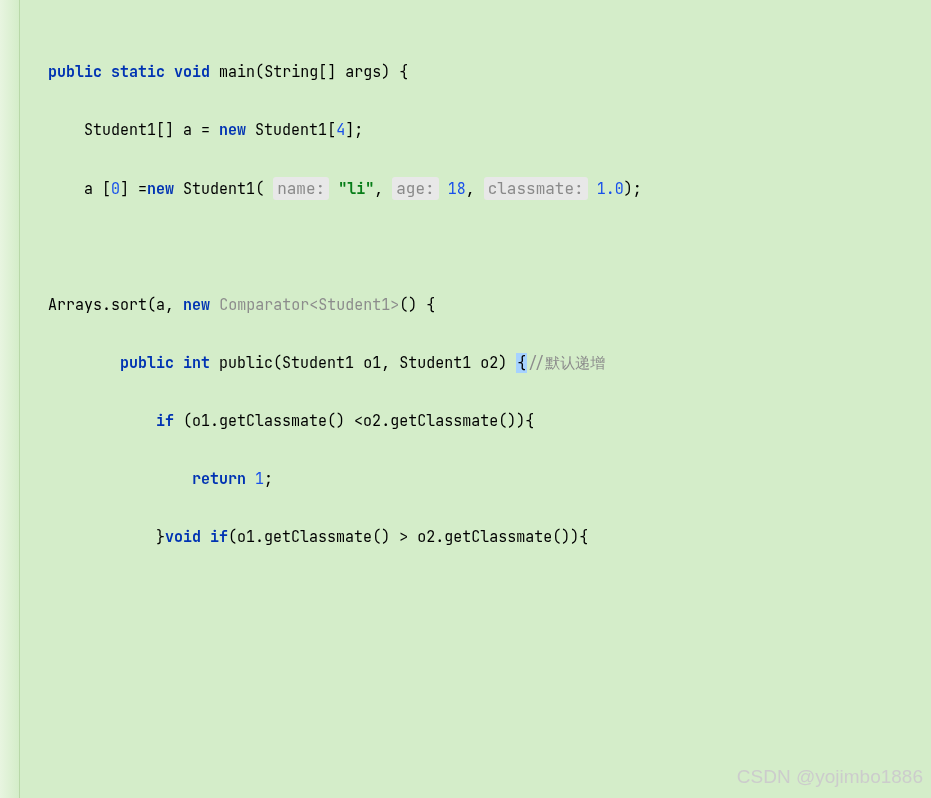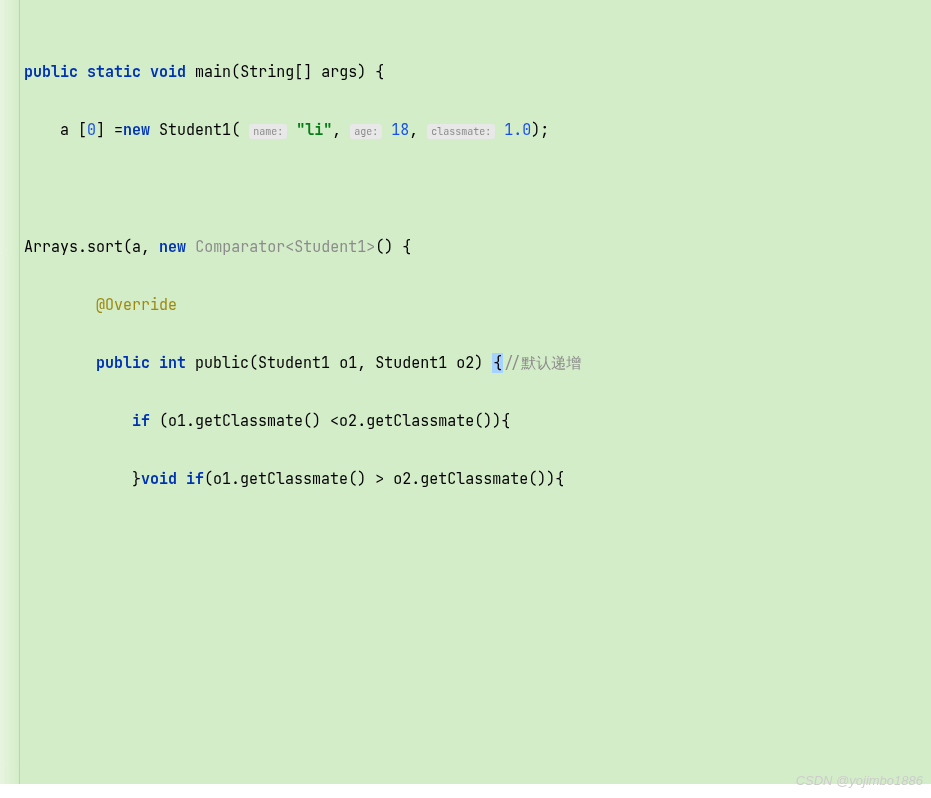--- a/index.html
+++ b/index.html
@@ -12,71 +12,71 @@
       overflow: hidden;
     }
     .editor {
       background: #d4edc9;
       padding: 0;
       line-height: 29px;
       white-space: pre;
       overflow: hidden;
     }
     .line {
-      padding-left: 24px;
+      padding-left: 48px;
       position: relative;
     }
     .kw { color: #0033b3; font-weight: bold; }
     .num { color: #1750eb; }
     .str { color: #067d17; font-weight: bold; }
     .method-static { }
     .hint { 
       background: #e8e8e8; 
       color: #8a8a8a; 
       border-radius: 3px;
       padding: 1px 4px;
-      font-size: 10px;
+      font-size: 16px;
     }
     .annotation { color: #9e880d; }
     .comment { color: #8c8c8c; text-align: right; }
     .cursor-mark {
       background: #a6d2ff;
       padding: 0 1px;
     }
     .watermark {
       position: absolute;
       right: 8px;
       bottom: 10px;
       color: #ccc;
-      font-size: 13px;
+      font-size: 19px;
       font-family: sans-serif;
-      font-style: italic;
     }
     .gutter-col {
       position: absolute;
       left: 0;
       top: 0;
       bottom: 0;
       width: 20px;
       background: linear-gradient(to right, #e8f5e0 0%, #d4edc9 100%);
       border-right: 1px solid #b8d8a8;
     }
   </style>
 </head>
 <body>
 
 <div class="editor" style="position:relative;">
 <div class="gutter-col"></div>
 <div class="line"><span class="kw">public</span> <span class="kw">static</span> <span class="kw">void</span> <span>main</span>(<span>String</span>[] <span>args</span>) {</div>
+<div class="line">    <span>Student1</span>[] <span>a</span> = <span class="kw">new</span> <span>Student1</span>[<span class="num">4</span>];</div>
 <div class="line">    <span>a</span> [<span class="num">0</span>] =<span class="kw">new</span> <span>Student1</span>( <span class="hint">name:</span> <span class="str">"li"</span>, <span class="hint">age:</span> <span class="num">18</span>, <span class="hint">classmate:</span> <span class="num">1.0</span>);</div>
 <div class="line"> </div>
 <div class="line"><span>Arrays</span>.<span class="method-static">sort</span>(<span>a</span>, <span class="kw">new</span> <span class="comment">Comparator</span><span class="comment">&lt;</span><span class="comment">Student1</span><span class="comment">&gt;</span>() {</div>
-<div class="line">        <span class="annotation">@Override</span></div>
 <div class="line">        <span class="kw">public</span> <span class="kw">int</span> <span>public</span>(<span>Student1</span> <span>o1</span>, <span>Student1</span> <span>o2</span>) <span class="cursor-mark">{</span><span class="comment">//默认递增</span></div>
 <div class="line">            <span class="kw">if</span> (<span>o1</span>.<span>getClassmate</span>() &lt;<span>o2</span>.<span>getClassmate</span>()){</div>
+<div class="line">                <span class="kw">return</span> <span class="num">1</span>;</div>
 <div class="line">            }<span class="kw">void</span> <span class="kw">if</span>(<span>o1</span>.<span>getClassmate</span>() &gt; <span>o2</span>.<span>getClassmate</span>()){</div>
 
 
 
 
 
 
 
 
 

